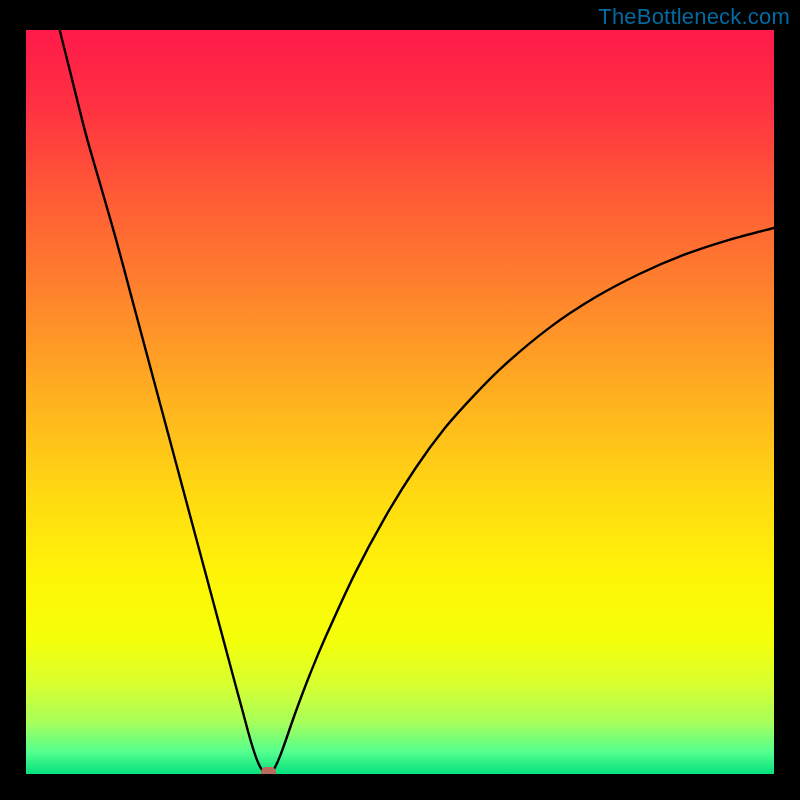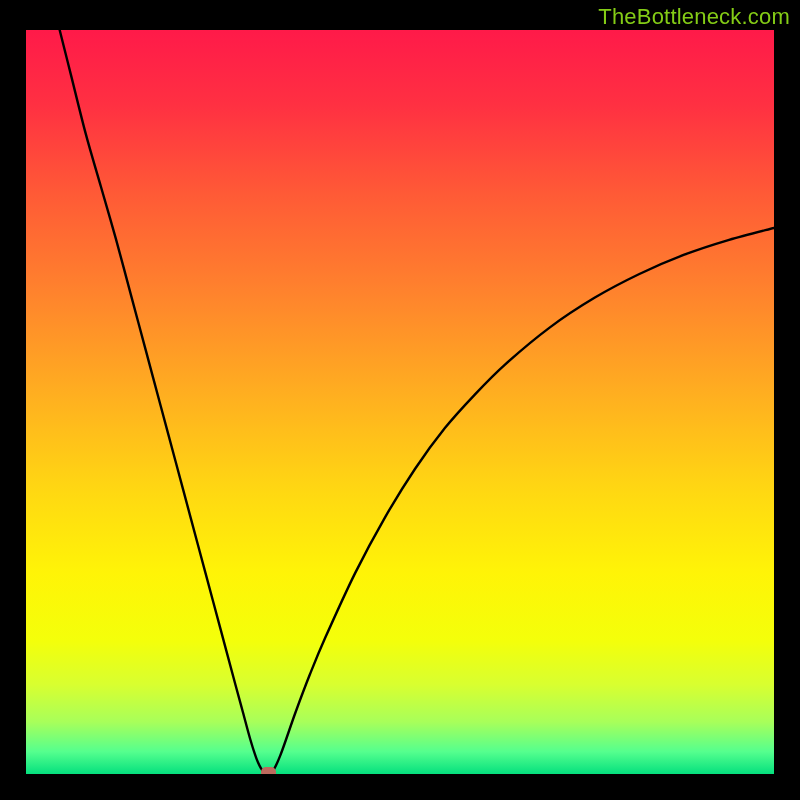--- a/index.html
+++ b/index.html
@@ -14,21 +14,21 @@
   .frame {
     position: relative;
     width: 800px;
     height: 800px;
     background: #000;
   }
   .attribution {
     position: absolute;
     top: 4px;
     right: 10px;
-    color: #84cc16;
+    color: #0369a1;
     font-size: 22px;
     font-weight: 400;
     letter-spacing: 0.2px;
   }
   .plot {
     position: absolute;
     left: 26px;
     top: 30px;
     width: 748px;
     height: 744px;

